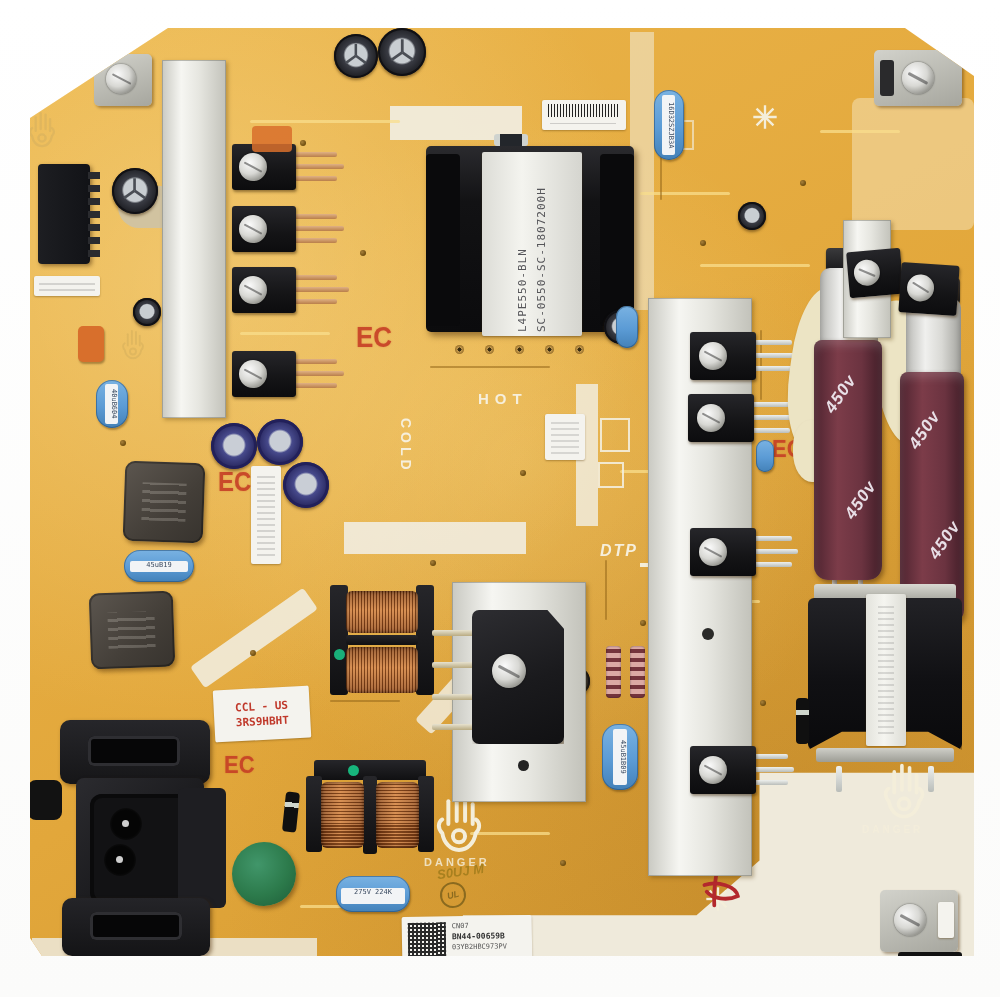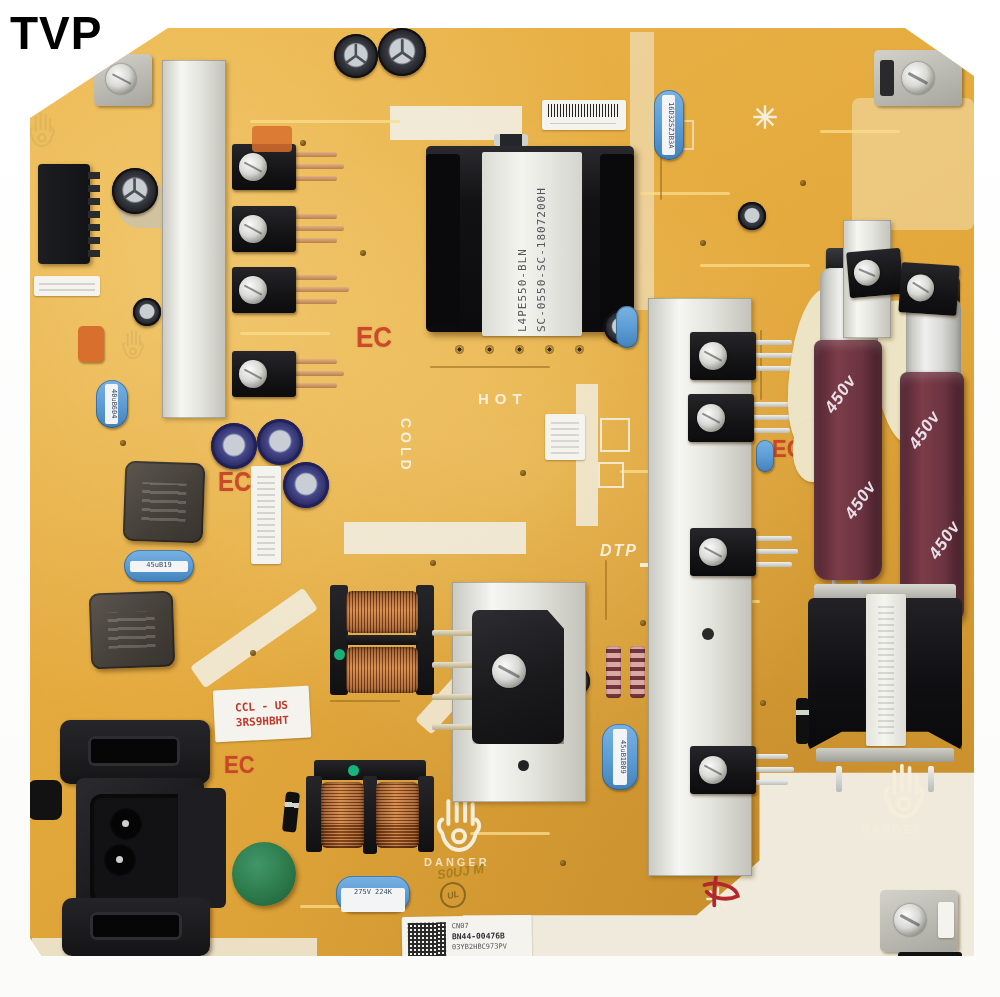--- a/index.html
+++ b/index.html
@@ -55,21 +55,20 @@
   .diode{background:linear-gradient(0deg,#101010 0 62%,#cfd6cc 62% 74%,#101010 74%);border-radius:4px;}
   #watermark{left:10px;top:6px;font-size:46px;font-weight:bold;color:#000;letter-spacing:1px;font-family:"Liberation Sans",sans-serif;}
   .sstext{color:#f6efdc;font-weight:bold;font-family:"Liberation Sans",sans-serif;}
   .ec{color:rgba(198,62,38,.85);font-weight:bold;font-family:"Liberation Sans",sans-serif;text-shadow:0 0 1.5px rgba(198,62,38,.4);transform:scaleY(1.12);}
 </style>
 </head>
 <body>
 
 <div id="photo">
 
-  <div class="a" id="watermark">TVP</div>
 
   <div class="a" id="board">
 
     <div class="a patch" style="left:390px;top:106px;width:132px;height:34px;opacity:.95;"></div>
     <div class="a patch" style="left:344px;top:522px;width:182px;height:32px;opacity:.92;"></div>
     <div class="a patch" style="left:576px;top:384px;width:22px;height:142px;opacity:.85;"></div>
     <div class="a patch" style="left:630px;top:32px;width:24px;height:278px;opacity:.55;"></div>
     <div class="a patch" style="left:185px;top:625px;width:138px;height:26px;transform:rotate(-35deg);opacity:.9;border-radius:4px;"></div>
     <div class="a patch" style="left:408px;top:682px;width:92px;height:22px;transform:rotate(-48deg);opacity:.85;border-radius:4px;"></div>
     <div class="a" style="left:455px;top:765px;width:525px;height:195px;background:#efeadb;clip-path:polygon(58% 4%,100% 4%,100% 100%,1.5% 100%,1.5% 77%,46% 77%,58% 49%);"></div>
@@ -312,21 +311,21 @@
     <div class="a blue" style="left:96px;top:380px;width:32px;height:48px;">
       <div class="bluelbl vtext" style="left:9px;top:4px;width:13px;height:40px;"><span>40uB604</span></div>
     </div>
     <div class="a blue" style="left:124px;top:550px;width:70px;height:32px;">
       <div class="bluelbl" style="left:6px;top:11px;width:58px;height:11px;"><span>45uB19</span></div>
     </div>
     <div class="a blue" style="left:602px;top:724px;width:36px;height:66px;">
       <div class="bluelbl vtext" style="left:11px;top:5px;width:14px;height:56px;"><span>45uB1B09</span></div>
     </div>
     <div class="a blue" style="left:336px;top:876px;width:74px;height:36px;">
-      <div class="bluelbl" style="left:5px;top:12px;width:64px;height:24px;"><span>275V 224K</span></div>
+      <div class="bluelbl" style="left:5px;top:12px;width:64px;height:16px;"><span>275V 224K</span></div>
     </div>
     <div class="a blue" style="left:756px;top:440px;width:18px;height:32px;"></div>
 
     <div class="a mold" style="left:124px;top:462px;width:80px;height:80px;transform:rotate(2deg);">
         <i></i>
       </div>
     <div class="a mold" style="left:90px;top:592px;width:84px;height:76px;transform:rotate(-2deg);">
         <i></i>
       </div>
 
@@ -517,19 +516,19 @@
     <div class="a tbody" style="left:900px;top:264px;width:58px;height:50px;transform:rotate(4deg);">
       <div class="a screw" style="left:7px;top:11px;width:27px;height:27px;">
           <i></i>
         </div>
     </div>
 
     <div class="a wlabel" style="left:402px;top:916px;width:130px;height:52px;transform:rotate(-1deg);">
       <div class="a qr" style="left:6px;top:6px;width:38px;height:38px;"></div>
       <div style="position:absolute;left:50px;top:6px;display:flex;flex-direction:column;gap:2px;">
         <span style="font-size:7px;color:#555;font-family:'DejaVu Sans Mono',monospace;">CN07</span>
-        <span style="font-size:8px;color:#333;font-weight:bold;font-family:'DejaVu Sans Mono',monospace;">BN44-00476B</span>
+        <span style="font-size:8px;color:#333;font-weight:bold;font-family:'DejaVu Sans Mono',monospace;">BN44-00659B</span>
         <span style="font-size:7px;color:#555;font-family:'DejaVu Sans Mono',monospace;">03YB2HBC973PV</span>
       </div>
     </div>
 
   </div>
 </div>
 
 </body></html>

